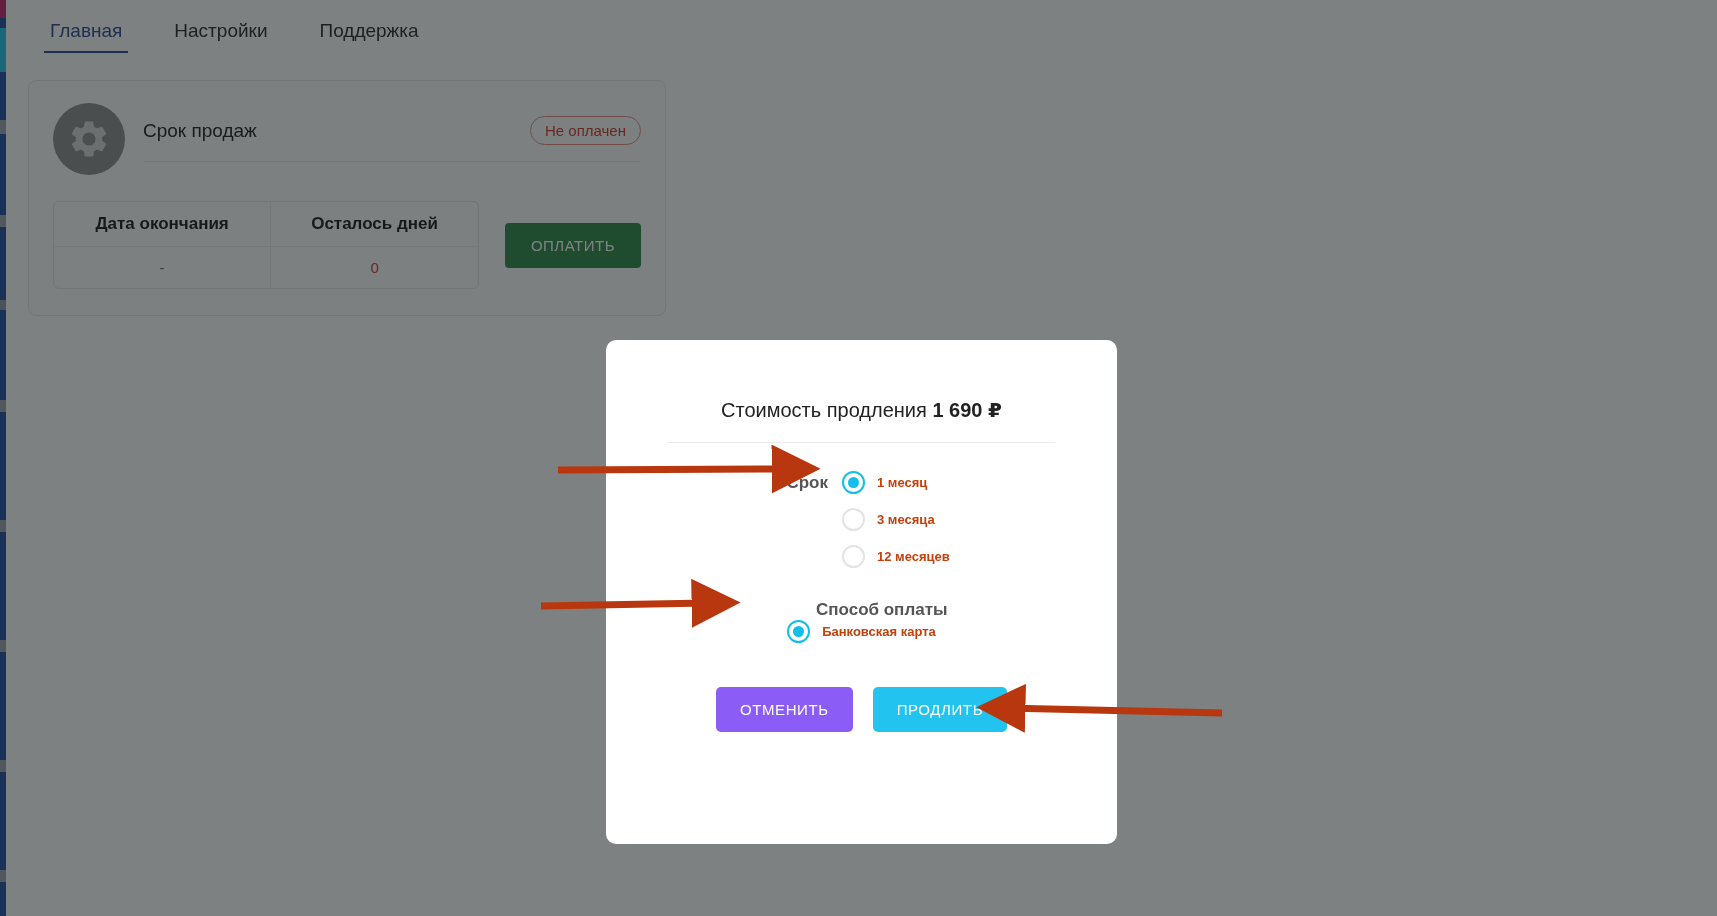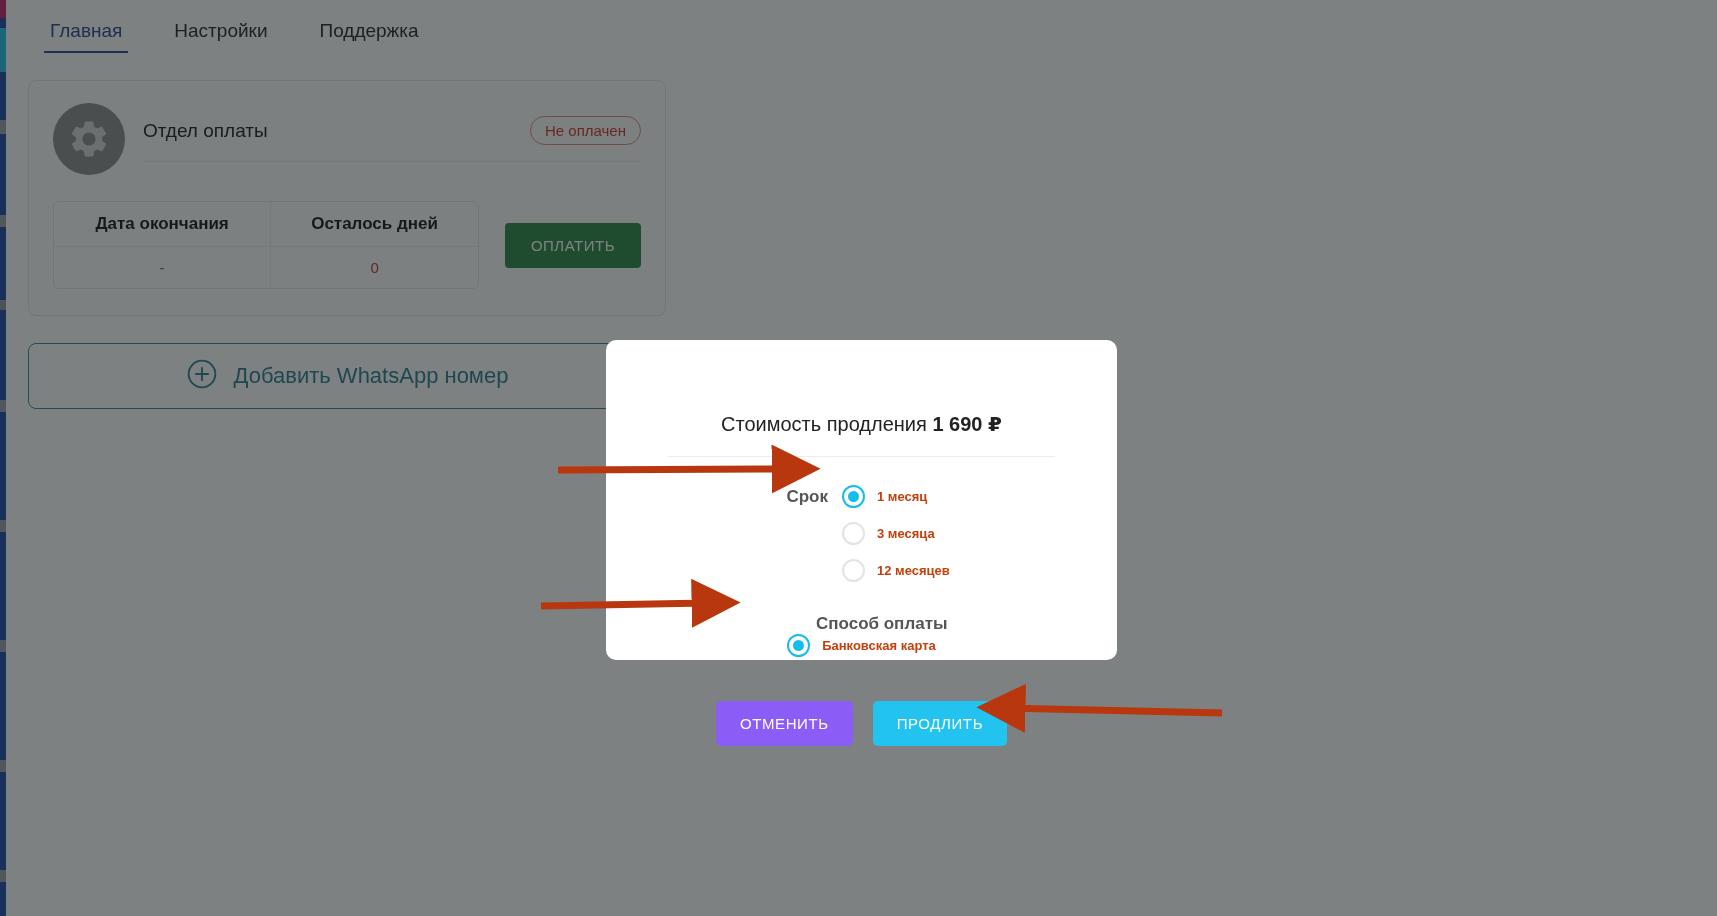--- a/index.html
+++ b/index.html
@@ -187,25 +187,25 @@
     width: 1717px; height: 916px;
     background: rgba(20,25,28,0.55);
     z-index: 5;
   }
 
   
   .modal {
     position: absolute;
     left: 606px; top: 340px;
     width: 511px;
-    height: 320px;
+    height: 504px;
     background: #ffffff;
     border-radius: 10px;
     z-index: 10;
-    padding: 54px 36px 0 36px;
+    padding: 40px 36px 0 36px;
   }
   .modal-title {
     text-align: center;
     font-size: 20px;
     color: #222;
     padding-bottom: 20px;
     border-bottom: 1px solid #ececec;
     margin: 18px 26px 0 26px;
     white-space: nowrap;
   }
@@ -315,21 +315,21 @@
 
     <div class="account-card">
       <div class="acct-head">
         <div class="gear-avatar">
           <svg width="44" height="44" viewBox="0 0 24 24" aria-hidden="true">
             <path fill="#d8d8d8" d="M19.14 12.94c.04-.3.06-.61.06-.94 0-.32-.02-.64-.07-.94l2.03-1.58a.49.49 0 0 0 .12-.61l-1.92-3.32a.49.49 0 0 0-.59-.22l-2.39.96c-.5-.38-1.03-.7-1.62-.94l-.36-2.54a.48.48 0 0 0-.48-.41h-3.84a.48.48 0 0 0-.47.41l-.36 2.54c-.59.24-1.13.57-1.62.94l-2.39-.96a.48.48 0 0 0-.59.22L2.74 8.87a.48.48 0 0 0 .12.61l2.03 1.58c-.05.3-.09.63-.09.94s.02.64.07.94l-2.03 1.58a.49.49 0 0 0-.12.61l1.92 3.32c.12.22.37.29.59.22l2.39-.96c.5.38 1.03.7 1.62.94l.36 2.54c.05.24.24.41.48.41h3.84c.24 0 .44-.17.47-.41l.36-2.54c.59-.24 1.13-.56 1.62-.94l2.39.96c.22.08.47 0 .59-.22l1.92-3.32a.49.49 0 0 0-.12-.61l-2.01-1.58zM12 15.6A3.6 3.6 0 0 1 8.4 12 3.6 3.6 0 0 1 12 8.4a3.6 3.6 0 0 1 3.6 3.6 3.6 3.6 0 0 1-3.6 3.6z"></path>
           </svg>
         </div>
         <div class="acct-main">
           <div class="acct-row1">
-            <div class="acct-title">Отдел оплаты</div>
+            <div class="acct-title">Срок продаж</div>
             <div class="status-badge">Не оплачен</div>
           </div>
         </div>
       </div>
 
       <div class="acct-row2">
         <div class="mini-table">
           <table>
             <thead>
               <tr>
@@ -342,29 +342,20 @@
                 <td>-</td>
                 <td class="danger">0</td>
               </tr>
             </tbody>
           </table>
         </div>
         <button class="pay-button">ОПЛАТИТЬ</button>
       </div>
     </div>
 
-    <div class="add-whatsapp">
-      <span class="plus-icon">
-        <svg width="32" height="32" viewBox="0 0 24 24" aria-hidden="true">
-          <circle cx="12" cy="12" r="10" fill="none" stroke="#2d7f91" stroke-width="1.4"></circle>
-          <path d="M12 7.4v9.2M7.4 12h9.2" stroke="#2d7f91" stroke-width="1.4" stroke-linecap="round"></path>
-        </svg>
-      </span>
-      <span class="aw-label">Добавить WhatsApp номер</span>
-    </div>
 
   </div>
 
   <div class="overlay"></div>
 
   <div class="modal">
 
     <div class="modal-title">
       <span>Стоимость продления</span>
       <b>1 690 ₽</b>

